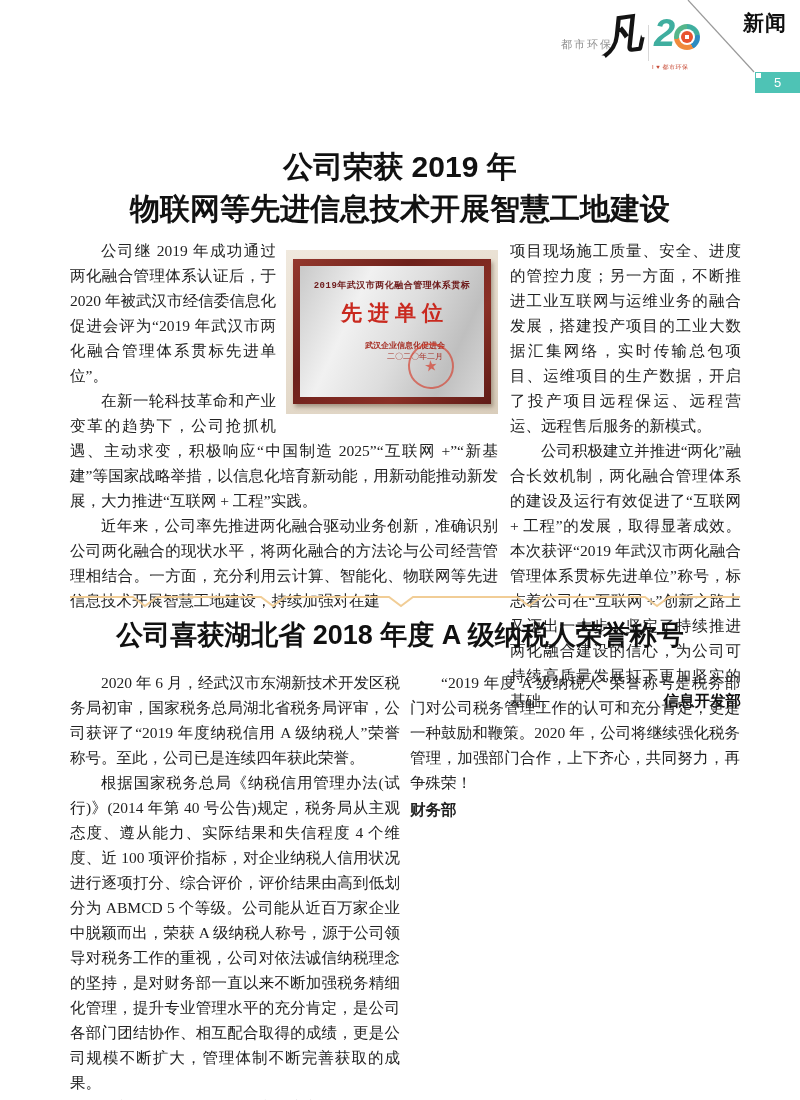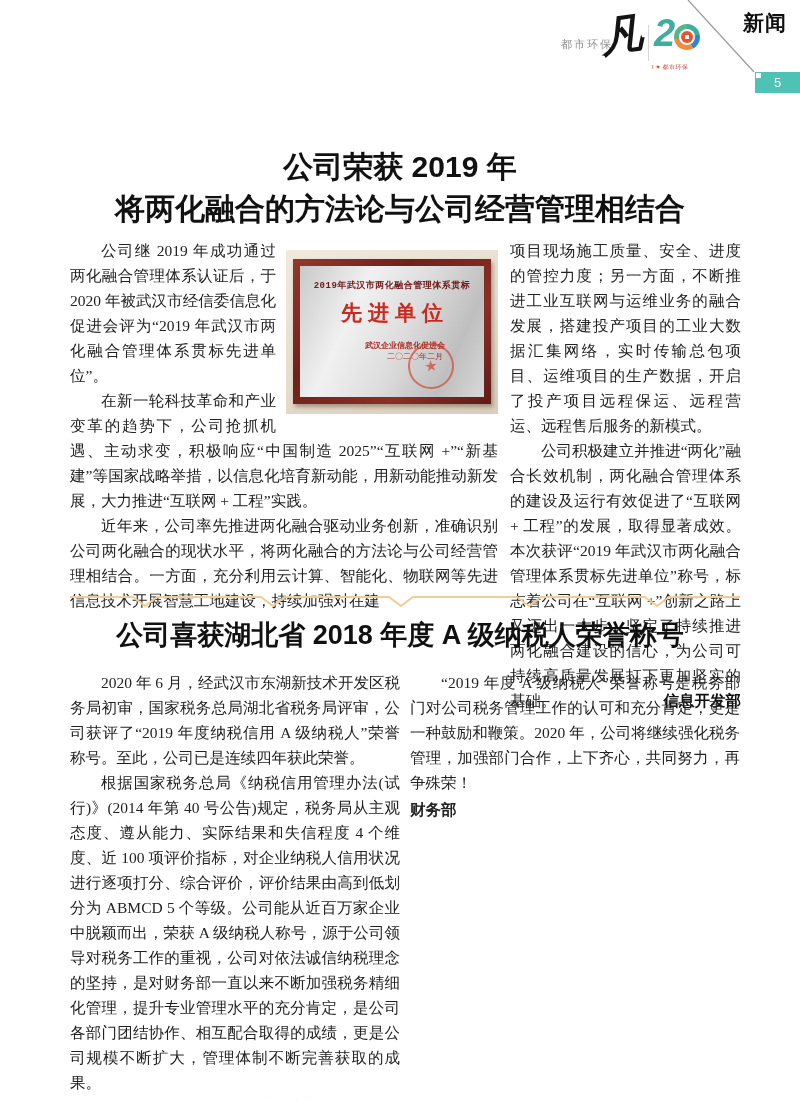--- a/index.html
+++ b/index.html
@@ -93,21 +93,21 @@
     <line x1="12" y1="0" x2="78" y2="72" stroke="#9a9a9a" stroke-width="1.2"></line>
   </svg>
   <div class="section-label">新闻</div>
   <div class="page-tab">
     <span class="tab-notch"></span>
     <span class="tab-number">5</span>
   </div>
 
   <div class="title1">
     <div>公司荣获 2019 年</div>
-    <div>将两化融合的方法论与公司经营管理相结合</div>
+    <div>物联网等先进信息技术开展智慧工地建设</div>
   </div>
 
   <div class="a1-left col">
     <div class="photo">
       <div class="frame">
         <div class="plate">
           <div class="plate-header">2019年武汉市两化融合管理体系贯标</div>
           <div class="plate-title">先进单位</div>
           <div class="plate-org">武汉企业信息化促进会</div>
           <div class="plate-date">二〇二〇年二月</div>

